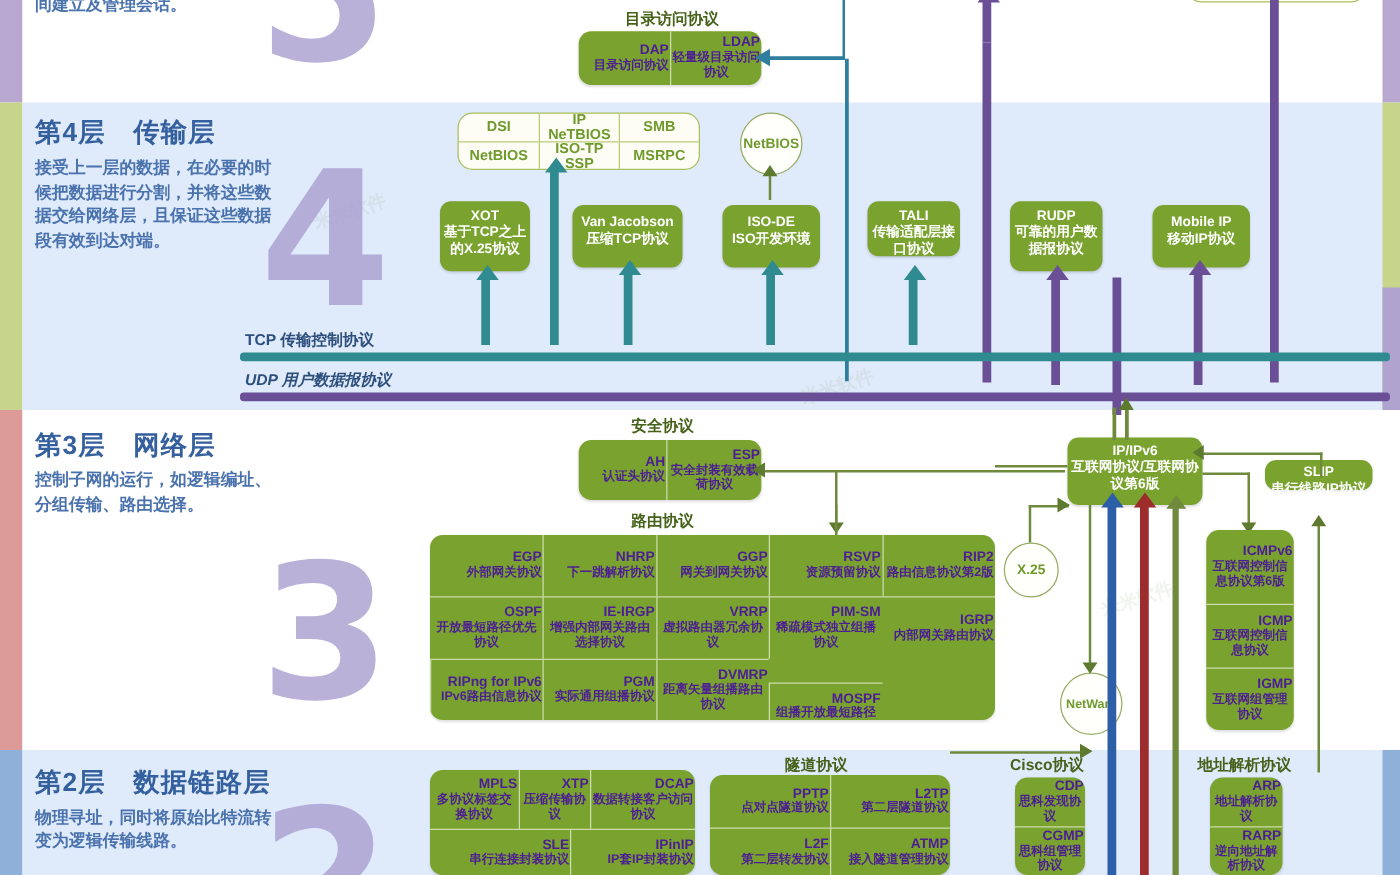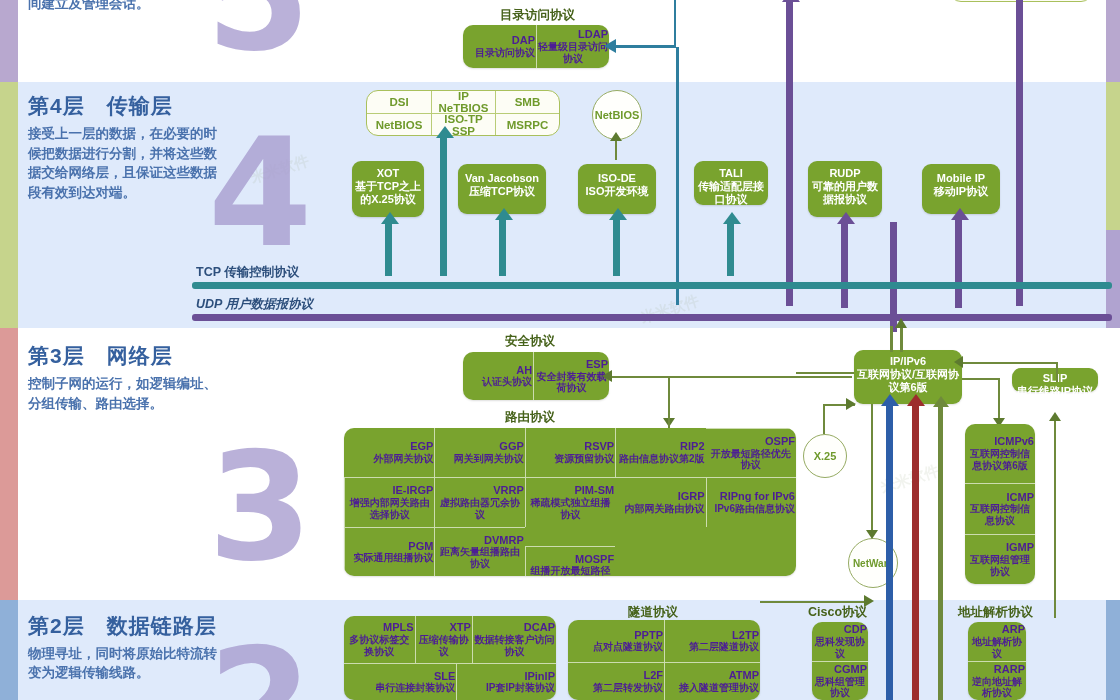--- a/index.html
+++ b/index.html
@@ -263,20 +263,24 @@
   <div class="ahead down" style="left:663px;top:418px;border-top:9px solid #5d7a2f;"></div>
 
   <div class="cap dark" style="left:505px;top:409px;">路由协议</div>
 
   <div class="gridbox" id="routing-grid" style="left:344px;top:428px;width:452px;height:148px;">
       <div class="cell" style="width: 20%; height: 33.3333%;">
         <div class="nm">EGP</div>
         <div class="cn">外部网关协议</div>
       </div>
       <div class="cell vdiv" style="width: 20%; height: 33.3333%;">
+        <div class="nm">NHRP</div>
+        <div class="cn">下一跳解析协议</div>
+      </div>
+      <div class="cell vdiv" style="width: 20%; height: 33.3333%;">
         <div class="nm">GGP</div>
         <div class="cn">网关到网关协议</div>
       </div>
       <div class="cell vdiv" style="width: 20%; height: 33.3333%;">
         <div class="nm">RSVP</div>
         <div class="cn">资源预留协议</div>
       </div>
       <div class="cell vdiv" style="width: 20%; height: 33.3333%;">
         <div class="nm">RIP2</div>
         <div class="cn">路由信息协议第2版</div>

